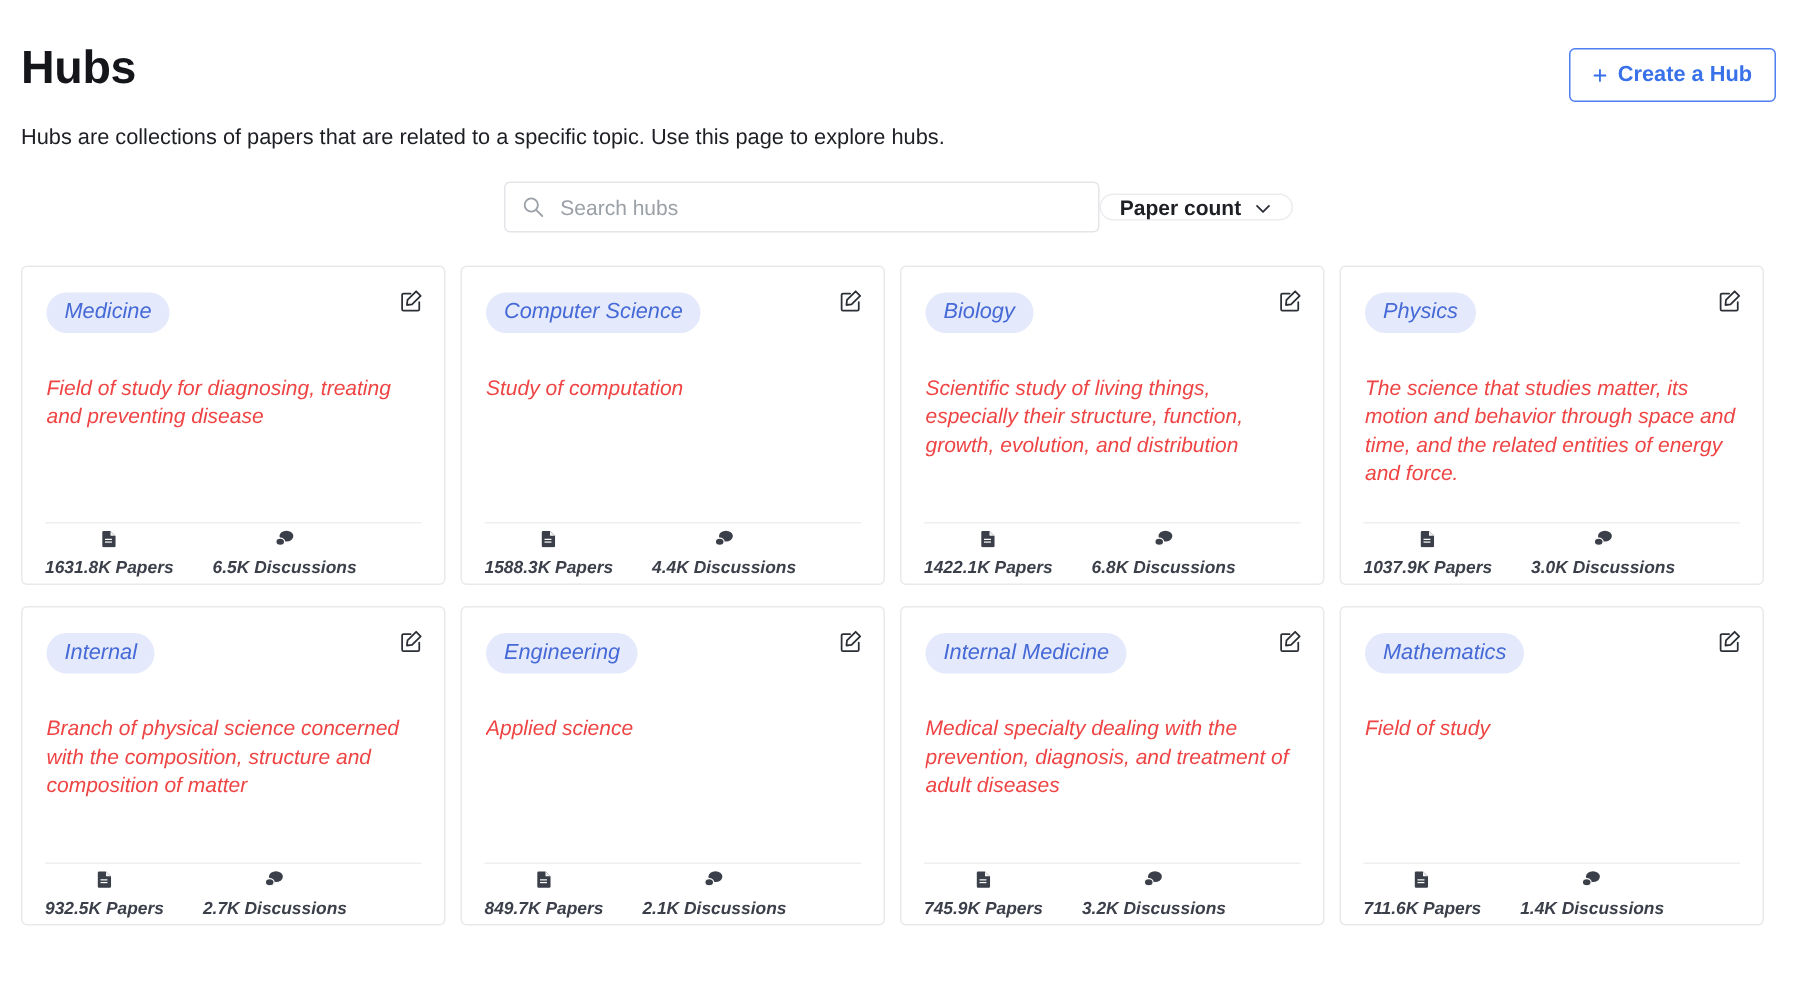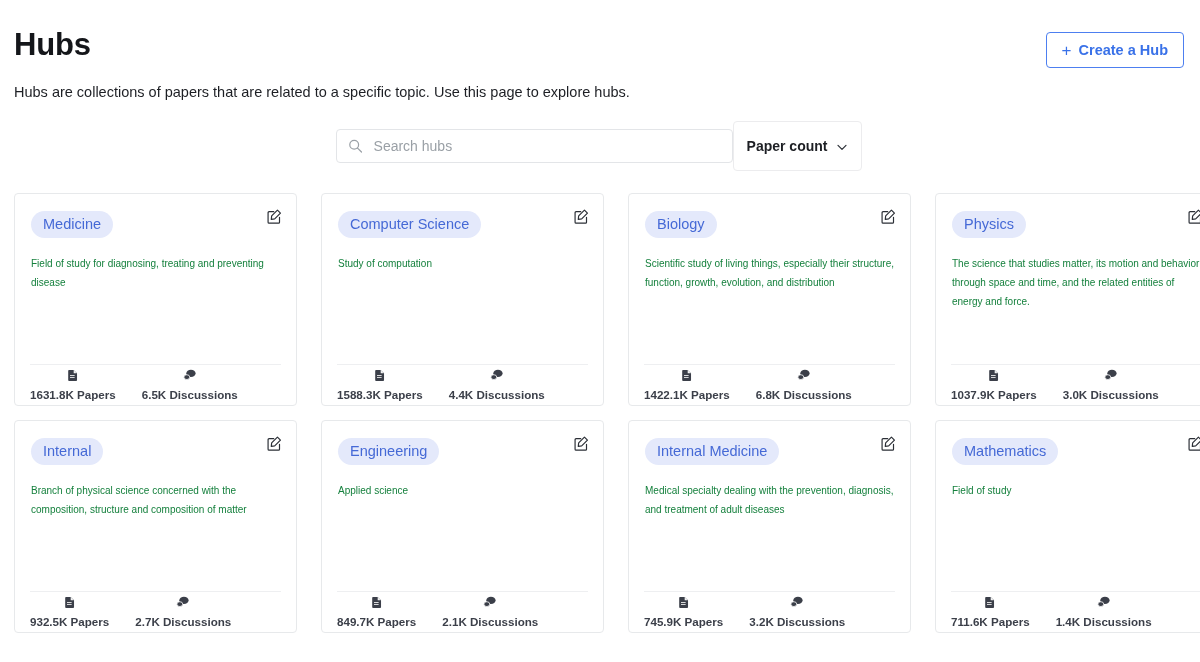--- a/index.html
+++ b/index.html
@@ -55,33 +55,34 @@
     border: 0; outline: 0; background: transparent;
     width: 100%; height: 100%;
     padding: 0 10px 0 37px;
     font-family: "Liberation Sans", sans-serif;
     font-size: 14px; color: #1d1f24;
   }
   .search-box input::placeholder { color: #9aa0a6; }
 
   .sort-select {
     display: inline-flex; align-items: center; gap: 9px;
-    height: 50px; padding: 0 13px;
-    border: 1px solid #ececee; border-radius: 4px; background: #fff;
+    height: 18px; padding: 0 13px;
+    border: 1px solid #ececee; border-radius: 16px; background: #fff;
     font-size: 14px; font-weight: 700; color: #1d1f24;
     cursor: pointer; white-space: nowrap;
   }
   .chev { display: block; width: 12px; height: 12px; }
 
   
   .grid {
     display: grid;
     grid-template-columns: repeat(4, 283px);
-    gap: 14px 24px;
+    gap: 14px 10px;
     margin: 22px 0 0 14px;
+    font-style: italic;
   }
   .card {
     position: relative;
     height: 213px;
     border: 1px solid #e7e9eb; border-radius: 4px;
     background: #ffffff;
     padding: 17px 16px 0 16px;
     display: flex; flex-direction: column;
     cursor: pointer;
   }
@@ -91,23 +92,23 @@
     border-radius: 20px;
     padding: 5px 12px 6px 12px;
     font-size: 14.5px; line-height: 16px;
     max-width: 215px;
   }
   .edit-icon {
     position: absolute; top: 14px; right: 13px;
     width: 17px; height: 17px; cursor: pointer;
   }
   .card-desc {
-    margin-top: 16px;
-    font-size: 10px; line-height: 19px;
-    color: #15803d;
+    margin-top: 27px;
+    font-size: 14px; line-height: 19px;
+    color: #ef4444;
     flex: 1 1 auto;
     overflow: hidden;
   }
   .card-footer {
     border-top: 1px solid #eeeff1;
     height: 41px; flex: 0 0 41px;
     display: flex; align-items: center; gap: 26px;
     margin: 0 -1px;
   }
   .stat {

